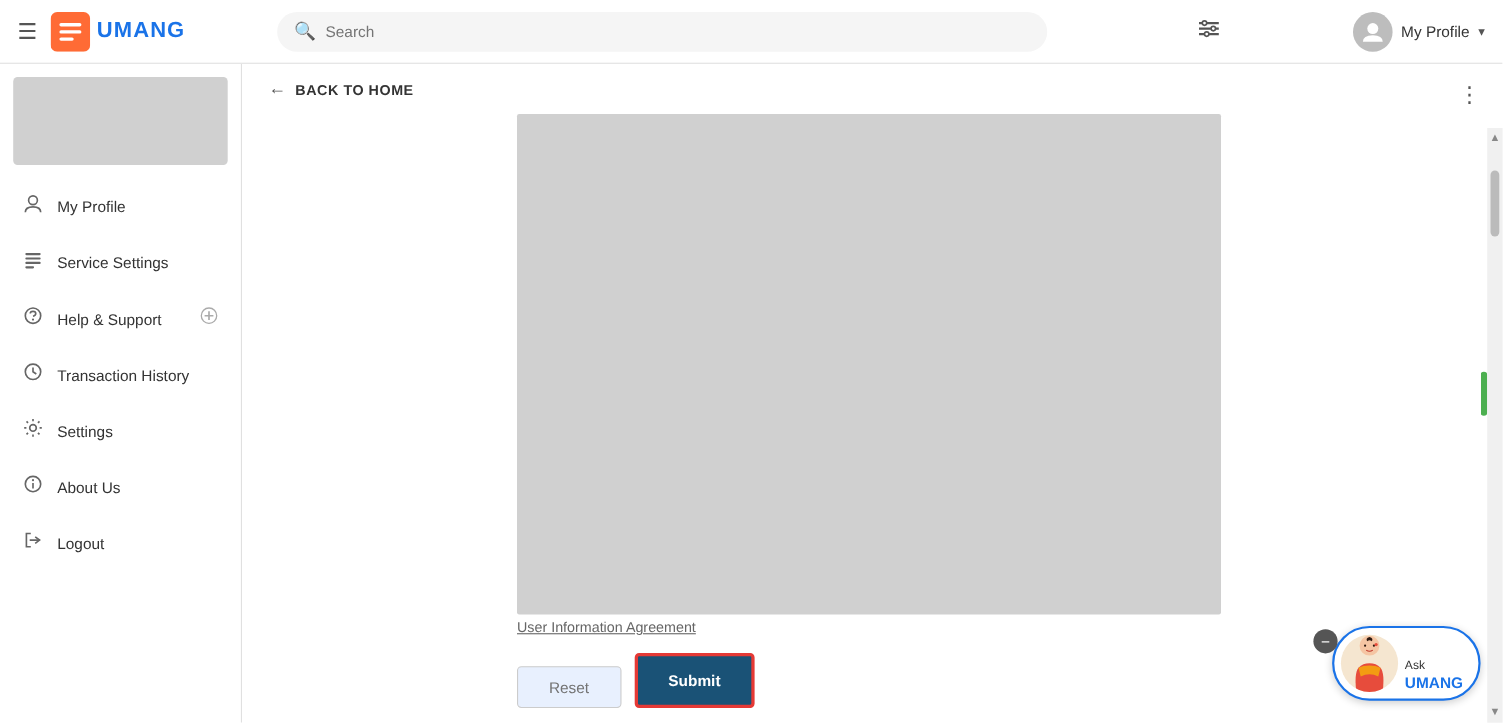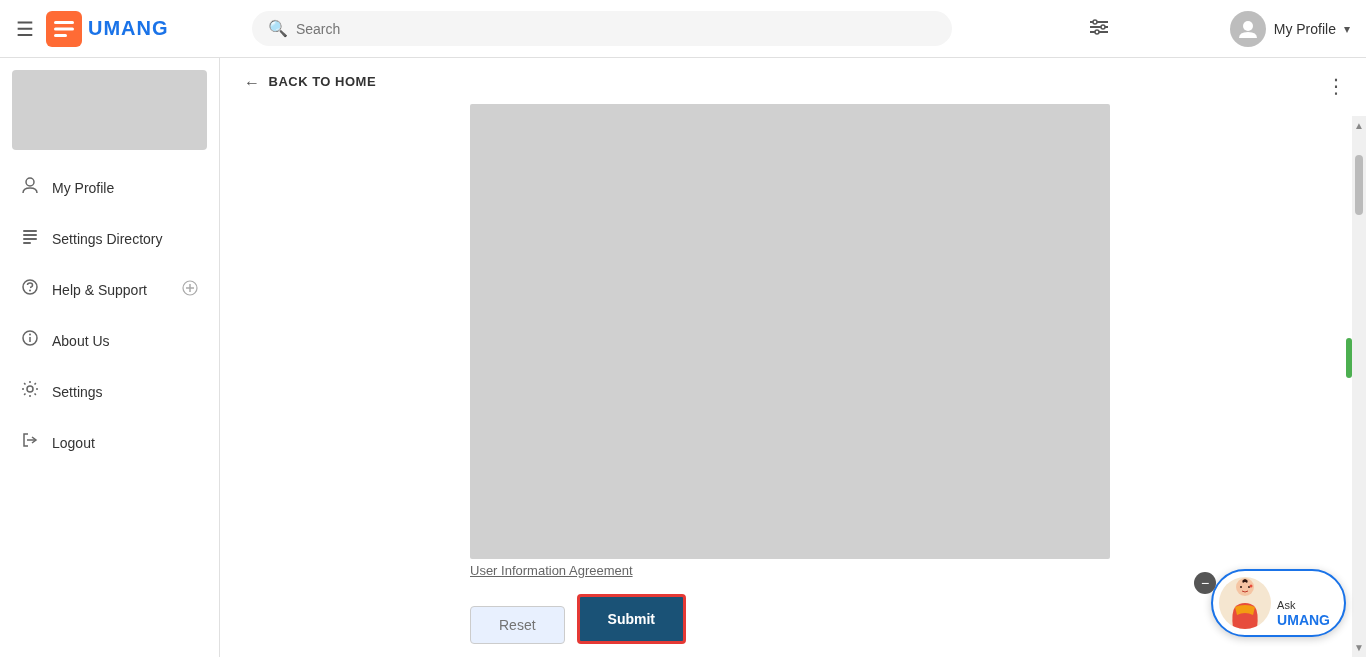--- a/index.html
+++ b/index.html
@@ -426,61 +426,70 @@
 
     <div class="sidebar-item">
       <span class="item-icon">
         <svg width="18" height="18" viewBox="0 0 18 18">
             <rect x="2" y="3" width="14" height="2" rx="1" fill="#666"></rect>
             <rect x="2" y="7" width="14" height="2" rx="1" fill="#666"></rect>
             <rect x="2" y="11" width="14" height="2" rx="1" fill="#666"></rect>
             <rect x="2" y="15" width="8" height="2" rx="1" fill="#666"></rect>
           </svg>
       </span>
-      <span class="item-label">Settings Directory</span>
+      <span class="item-label">Service Settings</span>
     </div>
 
     <div class="sidebar-item">
       <span class="item-icon">
         <svg width="18" height="18" viewBox="0 0 18 18">
             <circle cx="9" cy="9" r="7" fill="none" stroke="#666" stroke-width="1.5"></circle>
             <path d="M6.5 7 Q6.5 5 9 5 Q11.5 5 11.5 7 Q11.5 9 9 9.5" stroke="#666" stroke-width="1.5" fill="none"></path>
             <circle cx="9" cy="12.5" r="1" fill="#666"></circle>
           </svg>
       </span>
       <span class="item-label">Help &amp; Support</span>
       <span class="expand-icon">
         <svg width="18" height="18" viewBox="0 0 18 18">
             <circle cx="9" cy="9" r="7" fill="none" stroke="#aaa" stroke-width="1.2"></circle>
             <line x1="9" y1="5" x2="9" y2="13" stroke="#aaa" stroke-width="1.5"></line>
             <line x1="5" y1="9" x2="13" y2="9" stroke="#aaa" stroke-width="1.5"></line>
           </svg>
       </span>
     </div>
 
+    <div class="sidebar-item">
+      <span class="item-icon">
+        <svg width="18" height="18" viewBox="0 0 18 18">
+            <circle cx="9" cy="9" r="7" fill="none" stroke="#666" stroke-width="1.5"></circle>
+            <polyline points="9,5 9,9 12,11" stroke="#666" stroke-width="1.5" fill="none"></polyline>
+          </svg>
+      </span>
+      <span class="item-label">Transaction History</span>
+    </div>
+
+    <div class="sidebar-item">
+      <span class="item-icon">
+        <svg width="18" height="18" viewBox="0 0 18 18">
+            <circle cx="9" cy="9" r="3" fill="none" stroke="#666" stroke-width="1.5"></circle>
+            <path d="M9 1 L9 3 M9 15 L9 17 M1 9 L3 9 M15 9 L17 9 M3.1 3.1 L4.5 4.5 M13.5 13.5 L14.9 14.9 M14.9 3.1 L13.5 4.5 M4.5 13.5 L3.1 14.9" stroke="#666" stroke-width="1.5"></path>
+          </svg>
+      </span>
+      <span class="item-label">Settings</span>
+    </div>
 
     <div class="sidebar-item">
       <span class="item-icon">
         <svg width="18" height="18" viewBox="0 0 18 18">
             <circle cx="9" cy="9" r="7" fill="none" stroke="#666" stroke-width="1.5"></circle>
             <line x1="9" y1="8" x2="9" y2="13" stroke="#666" stroke-width="1.5"></line>
             <circle cx="9" cy="5.5" r="1" fill="#666"></circle>
           </svg>
       </span>
       <span class="item-label">About Us</span>
-    </div>
-
-    <div class="sidebar-item">
-      <span class="item-icon">
-        <svg width="18" height="18" viewBox="0 0 18 18">
-            <circle cx="9" cy="9" r="3" fill="none" stroke="#666" stroke-width="1.5"></circle>
-            <path d="M9 1 L9 3 M9 15 L9 17 M1 9 L3 9 M15 9 L17 9 M3.1 3.1 L4.5 4.5 M13.5 13.5 L14.9 14.9 M14.9 3.1 L13.5 4.5 M4.5 13.5 L3.1 14.9" stroke="#666" stroke-width="1.5"></path>
-          </svg>
-      </span>
-      <span class="item-label">Settings</span>
     </div>
 
     <div class="sidebar-item">
       <span class="item-icon">
         <svg width="18" height="18" viewBox="0 0 18 18">
             <path d="M7 3 L3 3 L3 15 L7 15" stroke="#666" stroke-width="1.5" fill="none"></path>
             <polyline points="11,6 15,9 11,12" stroke="#666" stroke-width="1.5" fill="none"></polyline>
             <line x1="6" y1="9" x2="15" y2="9" stroke="#666" stroke-width="1.5"></line>
           </svg>
       </span>

